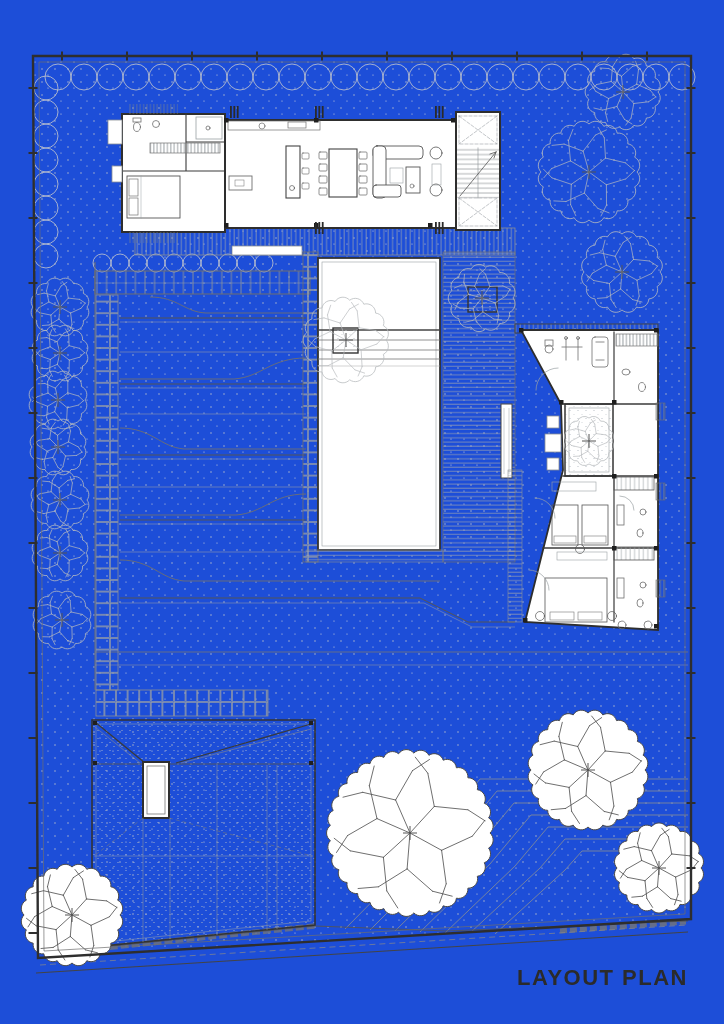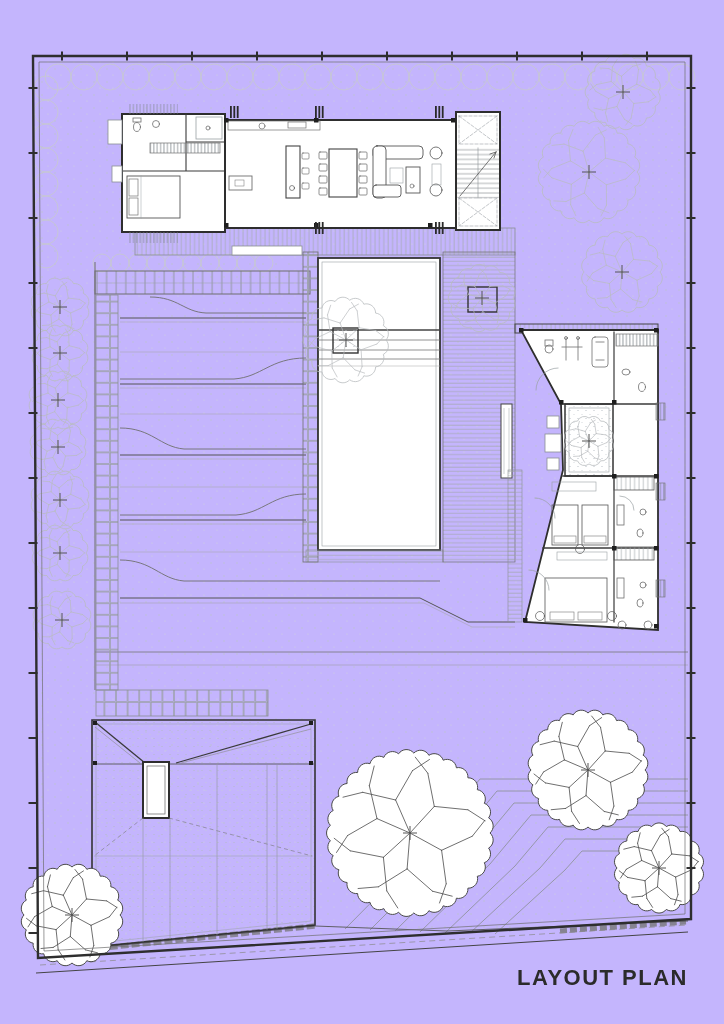--- a/index.html
+++ b/index.html
@@ -1,16 +1,16 @@
 <!DOCTYPE html>
 <html><head>
 <meta charset="utf-8">
 <style>
   html,body{margin:0;padding:0;background:#ffffff;}
-  #stage{position:relative;width:724px;height:1024px;background:#c4b5fd;overflow:hidden;}
+  #stage{position:relative;width:724px;height:1024px;background:#1d4ed8;overflow:hidden;}
   svg{display:block;}
   .title{font-family:"Liberation Sans",sans-serif;font-weight:700;font-size:22px;letter-spacing:1.5px;fill:#2b2b2b;}
 </style>
 </head>
 <body>
 
 <div id="stage">
 <svg id="plan-svg" width="724" height="1024" viewBox="0 0 724 1024" xmlns="http://www.w3.org/2000/svg">
   <defs>
     <pattern id="dots" width="13" height="13" patternUnits="userSpaceOnUse">

